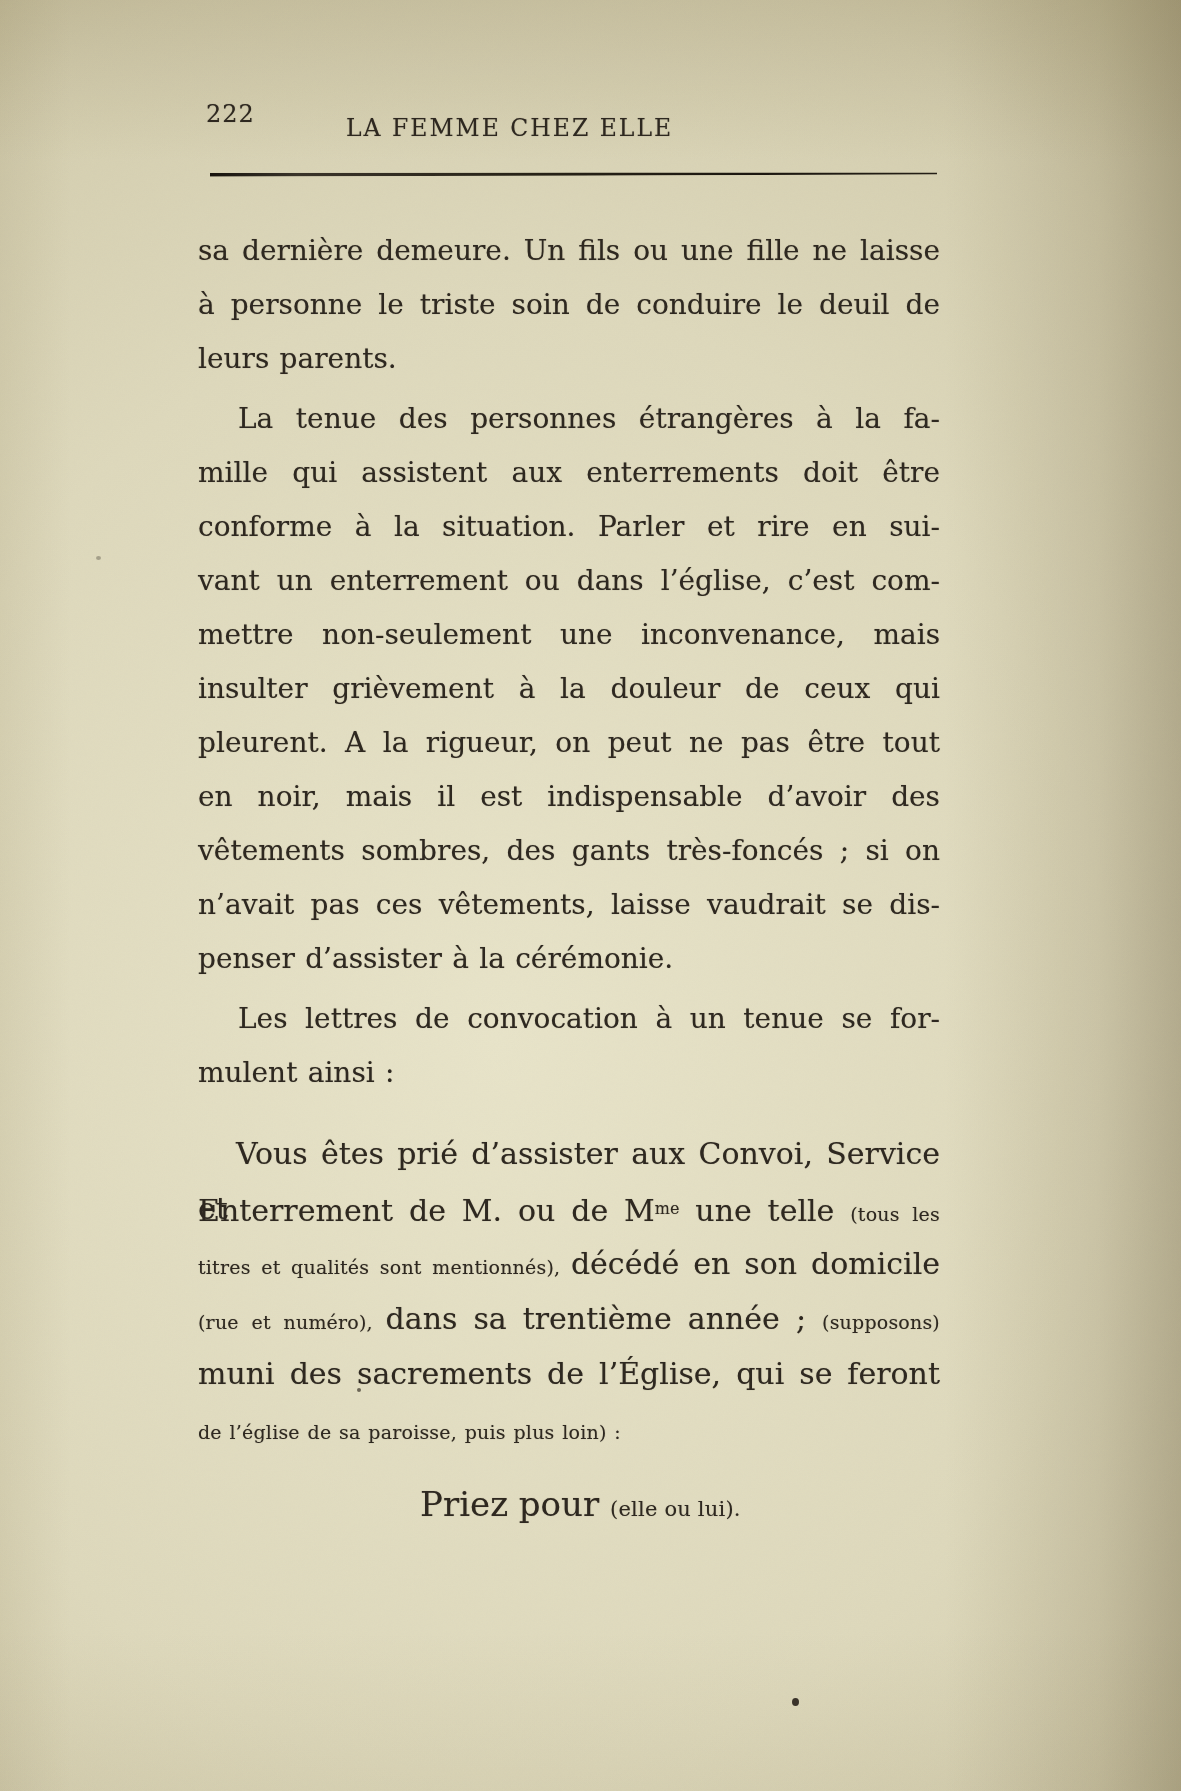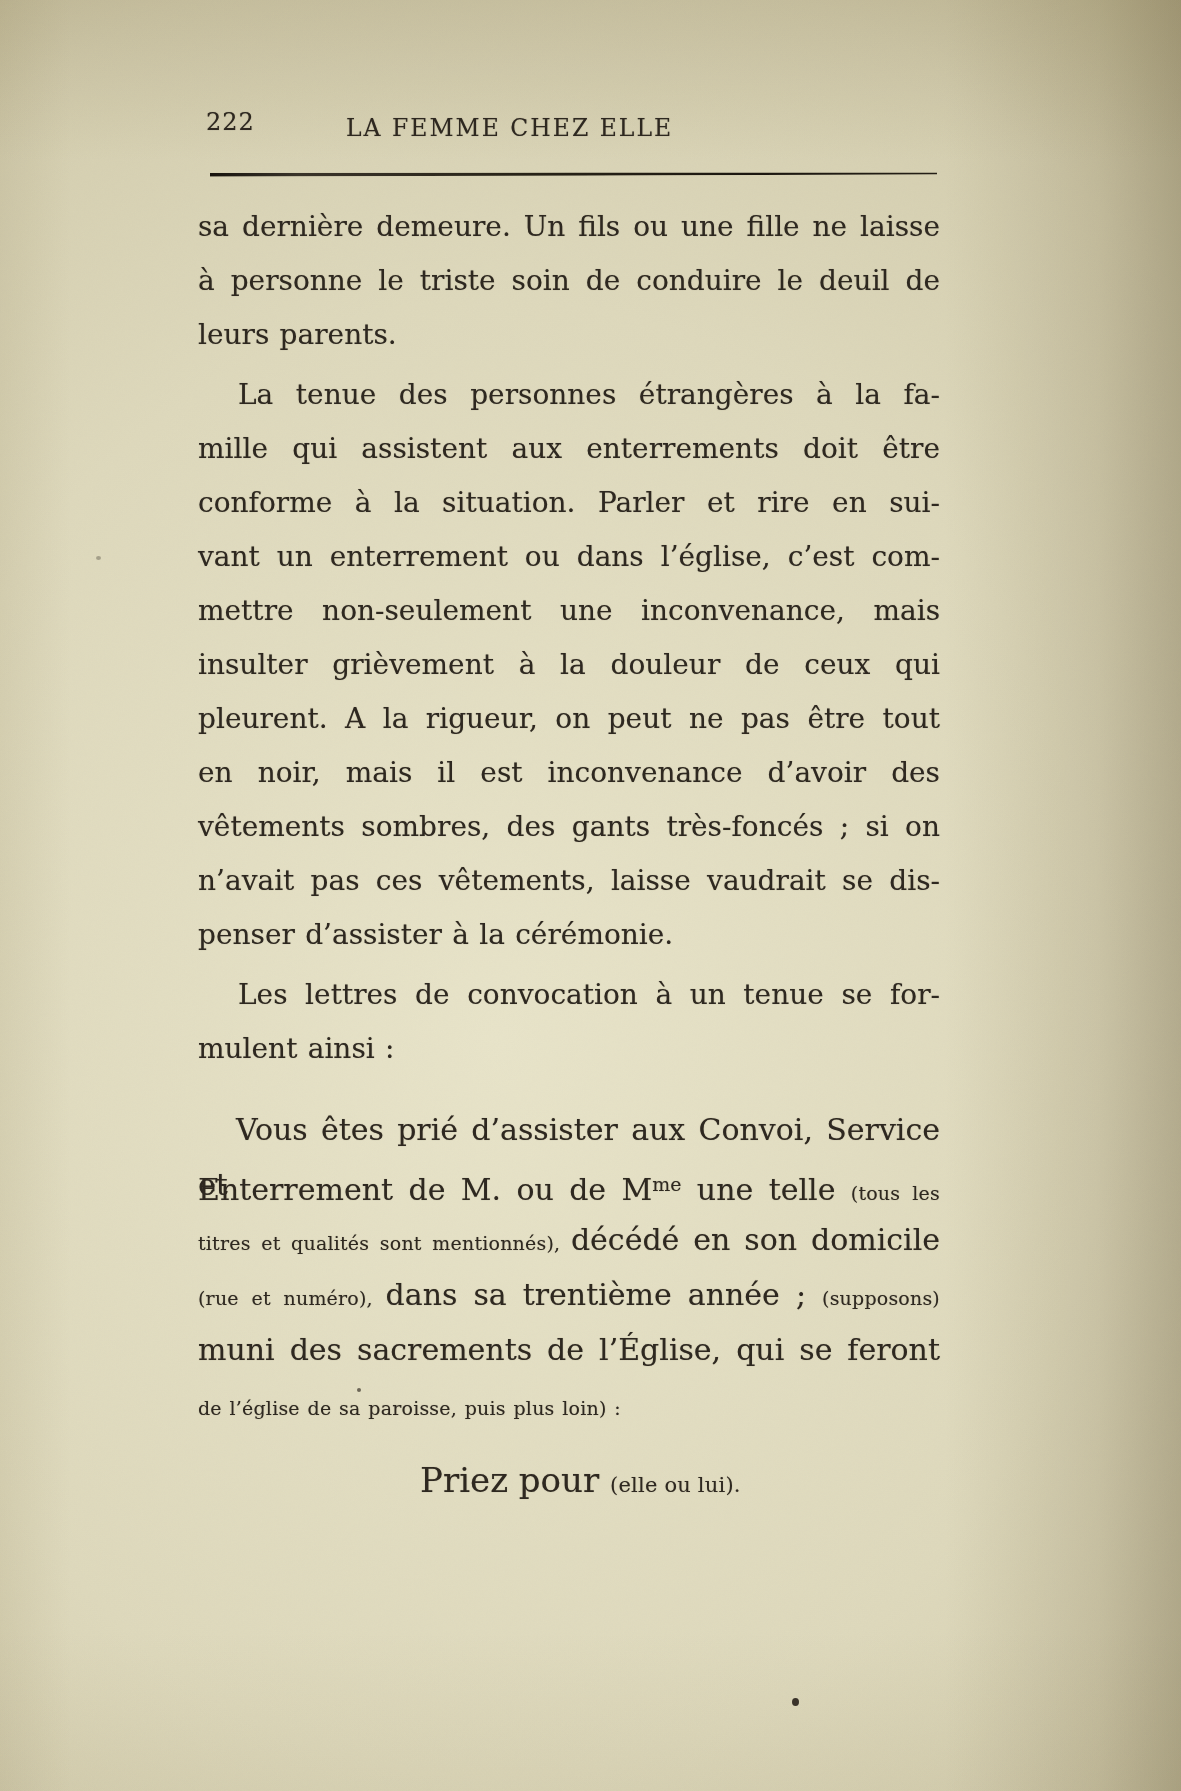--- a/index.html
+++ b/index.html
@@ -15,52 +15,52 @@
       linear-gradient(to right, rgba(120,105,60,0.10) 0%, rgba(120,105,60,0) 6%, rgba(120,105,60,0) 80%, rgba(100,85,45,0.16) 93%, rgba(88,74,40,0.30) 100%),
       linear-gradient(to top, rgba(120,105,60,0.07) 0%, rgba(120,105,60,0) 9%),
       radial-gradient(ellipse 95% 75% at 42% 58%, #e8e4ca 0%, #ded9bd 55%, #d4ceb0 82%, #c7c0a0 100%);
   }
   .grain {
     position: absolute; inset: 0;
     mix-blend-mode: multiply; opacity: 0.45;
     pointer-events: none;
   }
   .pagenum {
-    position: absolute; left: 206px; top: 108px;
+    position: absolute; left: 206px; top: 100px;
     font-size: 24px; letter-spacing: 1px;
     text-shadow: 0 0 1px rgba(46,40,30,0.4);
   }
   .running {
     position: absolute; left: 346px; top: 114px;
     font-size: 23.5px; letter-spacing: 2px; white-space: nowrap;
     text-shadow: 0 0 1px rgba(46,40,30,0.4);
     text-align: center;
   }
   .rule {
     position: absolute; left: 210px; top: 172px; width: 727px; height: 4px;
     background: linear-gradient(to right, #17130d 0%, #3a342a 12%, #272217 45%, #1c1710 75%, #241f16 100%);
     clip-path: polygon(0 0, 100% 35%, 100% 78%, 0 100%);
     transform: rotate(-0.12deg);
   }
-  .column { position: absolute; left: 198px; top: 200px; width: 742px; }
+  .column { position: absolute; left: 198px; top: 224px; width: 742px; }
   .line {
     font-size: 28px; line-height: 54px; height: 54px;
     text-align: justify; text-align-last: justify;
     word-spacing: 0.05em;
     text-shadow: 0 0 1px rgba(46,40,30,0.35);
     white-space: normal;
   }
   .line.nojust { text-align-last: left; }
   .para.indent .line:first-child { text-indent: 40px; }
   .para + .para { margin-top: 6px; }
   .letter { margin-top: 26px; }
   .letter .line { font-size: 30px; line-height: 55px; height: 55px; }
   .letter .line:first-child { text-indent: 38px; }
   .seg.small { font-size: 19px; font-weight: 400; letter-spacing: 0.2px; }
-  .seg.sup { font-size: 19px; vertical-align: 0.45em; }
+  .seg.sup { font-size: 16px; vertical-align: 0.45em; }
   .closing {
     margin-top: 20px; height: 56px; line-height: 56px;
     font-size: 34px; text-align: left; padding-left: 222px;
     text-shadow: 0 0 1px rgba(46,40,30,0.35);
   }
   .closing .seg.small { font-size: 21px; }
   .speck { position: absolute; background: #3a332a; border-radius: 50%; }
   .speck.s1 { left: 792px; top: 1698px; width: 7px; height: 8px; }
   .speck.s2 { left: 357px; top: 1388px; width: 4px; height: 4px; opacity: 0.7; }
   .speck.s3 { left: 96px; top: 556px; width: 5px; height: 4px; opacity: 0.35; }
@@ -90,21 +90,21 @@
           <div class="line nojust">leurs parents.</div>
         </div>
         <div class="para indent">
           <div class="line">La tenue des personnes étrangères à la fa-</div>
           <div class="line">mille qui assistent aux enterrements doit être</div>
           <div class="line">conforme à la situation. Parler et rire en sui-</div>
           <div class="line">vant un enterrement ou dans l’église, c’est com-</div>
           <div class="line">mettre non-seulement une inconvenance, mais</div>
           <div class="line">insulter grièvement à la douleur de ceux qui</div>
           <div class="line">pleurent. A la rigueur, on peut ne pas être tout</div>
-          <div class="line">en noir, mais il est inconvenance d’avoir des</div>
+          <div class="line">en noir, mais il est indispensable d’avoir des</div>
           <div class="line">vêtements sombres, des gants très-foncés ; si on</div>
           <div class="line">n’avait pas ces vêtements, laisse vaudrait se dis-</div>
           <div class="line nojust">penser d’assister à la cérémonie.</div>
         </div>
         <div class="para indent">
           <div class="line">Les lettres de convocation à un tenue se for-</div>
           <div class="line nojust">mulent ainsi :</div>
         </div>
       </div>
     <div class="letter">

